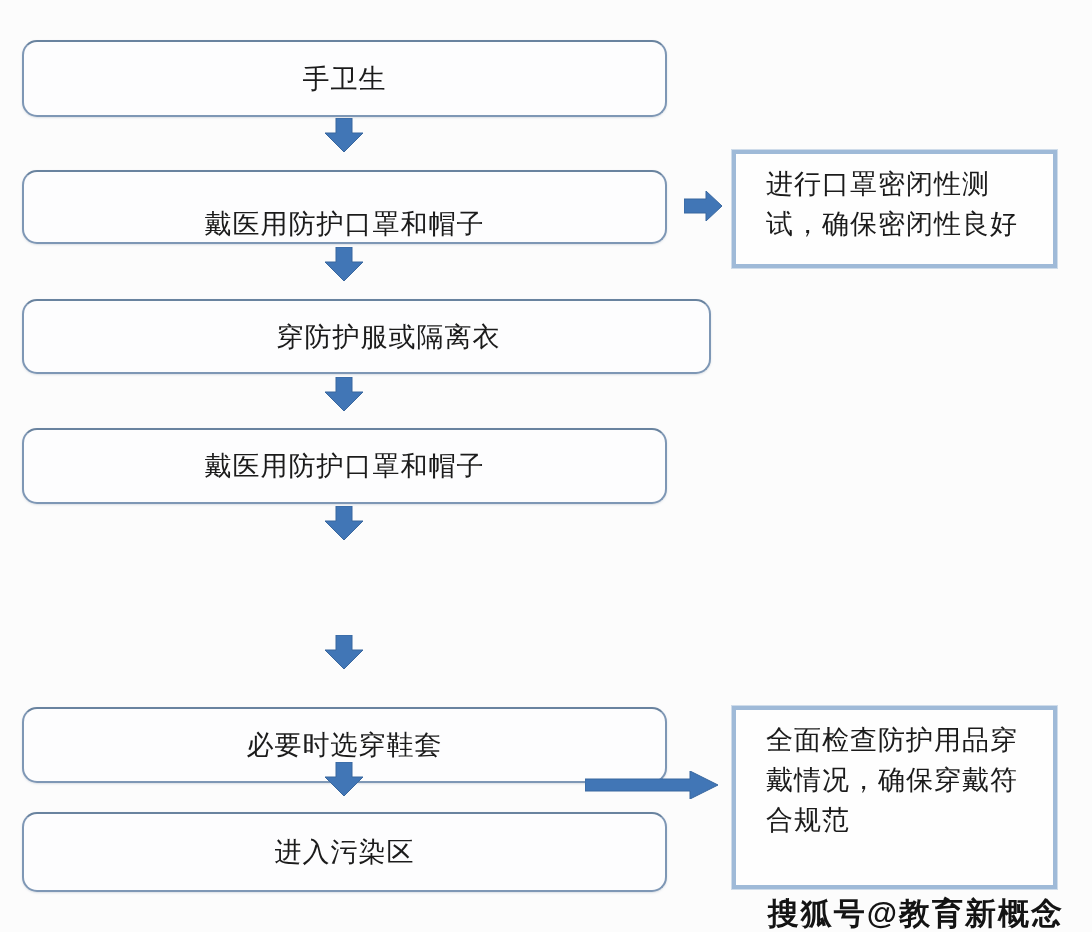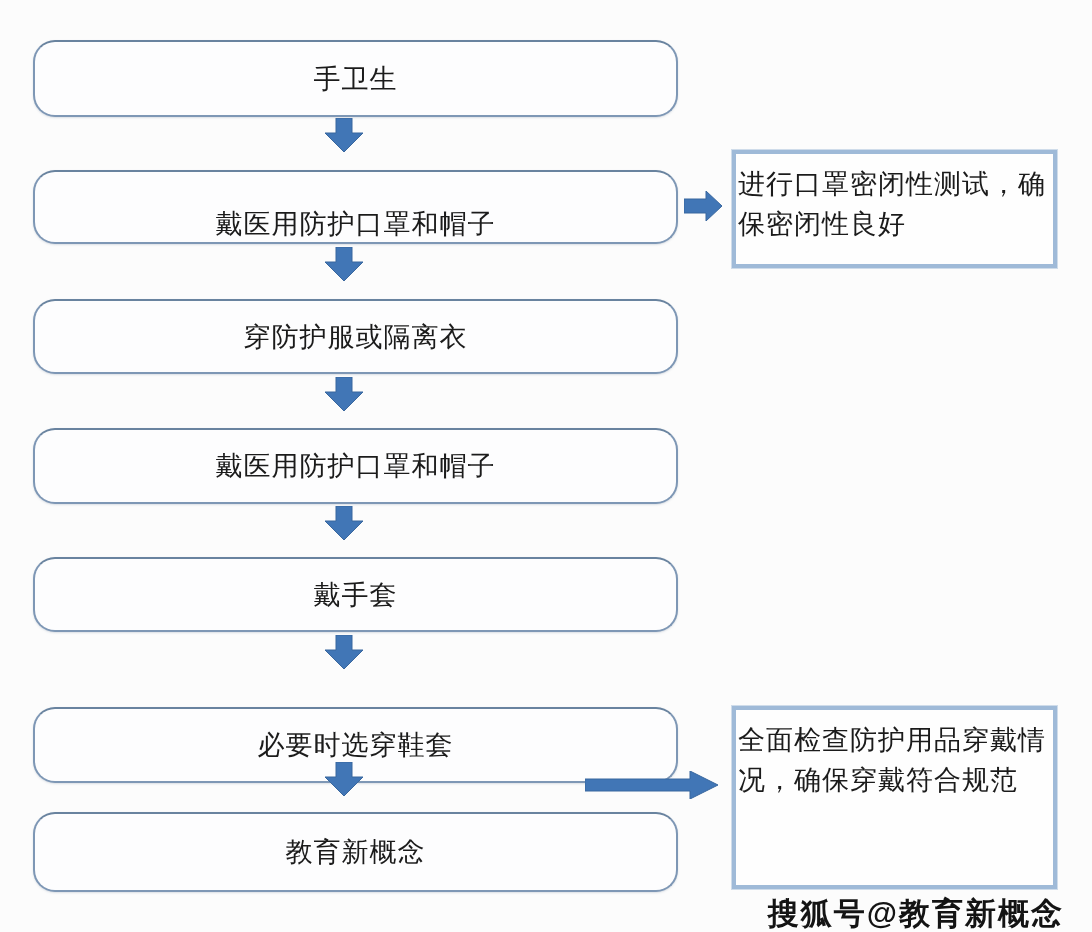--- a/index.html
+++ b/index.html
@@ -5,34 +5,34 @@
   html,body{margin:0;padding:0;}
   body{
     width:1092px;height:932px;
     background:#fcfcfc;
     font-family:"Liberation Sans","DejaVu Sans",sans-serif;
     position:relative;overflow:hidden;
     color:#1b1b1b;
   }
   .canvas{position:absolute;left:0;top:0;width:1092px;height:932px;}
   .step{
-    position:absolute;left:33px;width:641px;
+    position:absolute;left:22px;width:641px;
     border:2px solid #7e97b5;border-top-color:#69839f;
-    border-radius:22px;
+    border-radius:15px;
     background:#fdfdfe;
     display:flex;align-items:center;justify-content:center;
     font-size:27px;letter-spacing:1px;
     box-shadow:0 1px 2px rgba(120,140,165,.25);
   }
   .note{
     position:absolute;left:732px;width:325px;
     border:4px solid #9fbad8;
     background:#fefefe;
     box-sizing:border-box;
-    padding:10px 2px;
+    padding:10px 30px;
     font-size:27px;line-height:40px;letter-spacing:1px;
     box-shadow:0 0 0 1px #cfdcea;
   }
   .arrow{position:absolute;}
   .arrow svg{display:block;}
   .watermark{
     position:absolute;right:28px;top:893px;
     font-size:31px;font-weight:bold;color:#141414;
     letter-spacing:2px;
     text-shadow:1px 1px 0 rgba(255,255,255,.85);
@@ -66,43 +66,40 @@
   <div class="note" style="top:150px;height:118px;">
     <span>进行口罩密闭性测试，确保密闭性良好</span>
   </div>
 
   <div class="arrow" style="left:325px;top:247px;">
     <svg width="38" height="34" viewBox="0 0 38 34">
         <path d="M11 0 H27 V15 H38 L19 34 L0 15 H11 Z" fill="#4176b6" stroke="#39679e" stroke-width="1"></path>
       </svg>
   </div>
 
-  <div class="step" style="top:299px;height:71px;">
+  <div class="step" style="top:299px;height:71px;padding-left:44px;">
     <span>穿防护服或隔离衣</span>
   </div>
 
   <div class="arrow" style="left:325px;top:377px;">
     <svg width="38" height="34" viewBox="0 0 38 34">
         <path d="M11 0 H27 V15 H38 L19 34 L0 15 H11 Z" fill="#4176b6" stroke="#39679e" stroke-width="1"></path>
       </svg>
   </div>
 
   <div class="step" style="top:428px;height:72px;">
     <span>戴医用防护口罩和帽子</span>
   </div>
 
   <div class="arrow" style="left:325px;top:506px;">
     <svg width="38" height="34" viewBox="0 0 38 34">
         <path d="M11 0 H27 V15 H38 L19 34 L0 15 H11 Z" fill="#4176b6" stroke="#39679e" stroke-width="1"></path>
       </svg>
   </div>
 
-  <div class="step" style="top:557px;height:71px;">
-    <span>戴手套</span>
-  </div>
 
   <div class="arrow" style="left:325px;top:635px;">
     <svg width="38" height="34" viewBox="0 0 38 34">
         <path d="M11 0 H27 V15 H38 L19 34 L0 15 H11 Z" fill="#4176b6" stroke="#39679e" stroke-width="1"></path>
       </svg>
   </div>
 
   <div class="step" style="top:684px;height:72px;margin-top:23px;">
     <span>必要时选穿鞋套</span>
   </div>
@@ -117,18 +114,18 @@
     <svg width="133" height="28" viewBox="0 0 133 28">
         <path d="M0 8 H105 V0 L133 14 L105 28 V20 H0 Z" fill="#4176b6" stroke="#39679e" stroke-width="1"></path>
       </svg>
   </div>
 
   <div class="note" style="top:706px;height:183px;">
     <span>全面检查防护用品穿戴情况，确保穿戴符合规范</span>
   </div>
 
   <div class="step" style="top:812px;height:76px;">
-    <span>教育新概念</span>
+    <span>进入污染区</span>
   </div>
 
   <div class="watermark">搜狐号@教育新概念</div>
 
 </div>
 
 </body></html>

